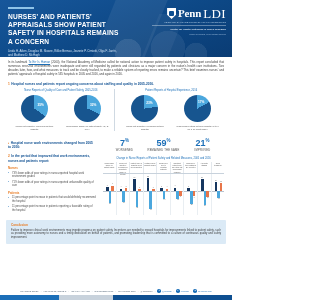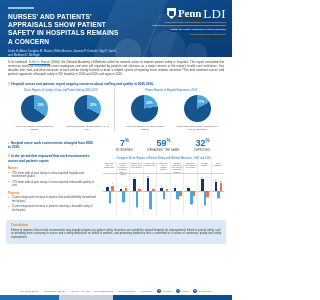--- a/index.html
+++ b/index.html
@@ -28,21 +28,21 @@
     background:rgba(255,255,255,.05);transform:skewX(-22deg);}
   .rule{width:26px;height:2px;background:#8fc3e8;margin:7px 0 4px 8px;}
   .title{
     margin:0 0 0 8px;width:112px;color:#fff;
     font-size:6.6px;line-height:8.2px;font-weight:bold;letter-spacing:.18px;
     text-transform:uppercase;
   }
   .authors{margin:3px 0 0 8px;width:110px;color:#cfe2f4;font-size:2.9px;line-height:4px;}
 
   
-  .logo{position:absolute;right:6px;top:8px;width:74px;text-align:right;text-decoration:underline;}
+  .logo{position:absolute;right:6px;top:8px;width:74px;text-align:right;}
   .logo-row{display:flex;align-items:center;justify-content:flex-end;gap:2px;}
   .shield{width:9px;height:11px;background:#fff;
     clip-path:polygon(0 0,100% 0,100% 62%,50% 100%,0 62%);
     display:flex;align-items:center;justify-content:center;}
   .shield i{display:block;width:5px;height:5px;background:#0e4f91;border-radius:1px;}
   .penn{color:#fff;font-family:"Liberation Serif",serif;font-size:11px;font-weight:bold;
     letter-spacing:-.2px;line-height:11px;}
   .ldi{color:#fff;font-family:"Liberation Serif",serif;font-size:13px;letter-spacing:.4px;
     line-height:11px;}
   .logo-sub{color:#b9d3ea;font-size:2.2px;letter-spacing:.12px;margin-top:1.5px;}
@@ -234,21 +234,21 @@
         <div class="stats">
           <div class="stat">
             <div class="stat-num"><span>7</span><sup>%</sup></div>
             <div class="stat-lab">WORSENED</div>
           </div>
           <div class="stat">
             <div class="stat-num"><span>59</span><sup>%</sup></div>
             <div class="stat-lab">REMAINED THE SAME</div>
           </div>
           <div class="stat">
-            <div class="stat-num"><span>32</span><sup>%</sup></div>
+            <div class="stat-num"><span>21</span><sup>%</sup></div>
             <div class="stat-lab">IMPROVED</div>
           </div>
         </div>
 
         <div class="chart-title">Change in Nurse Reports of Patient Safety and Related Measures, 2005 and 2016</div>
 
         <div class="chart">
           <div class="cat-labels" id="catLabels">
               <div>Unfavorable grade on patient safety</div>
               <div>Would not definitely recommend hospital to family or friends</div>

